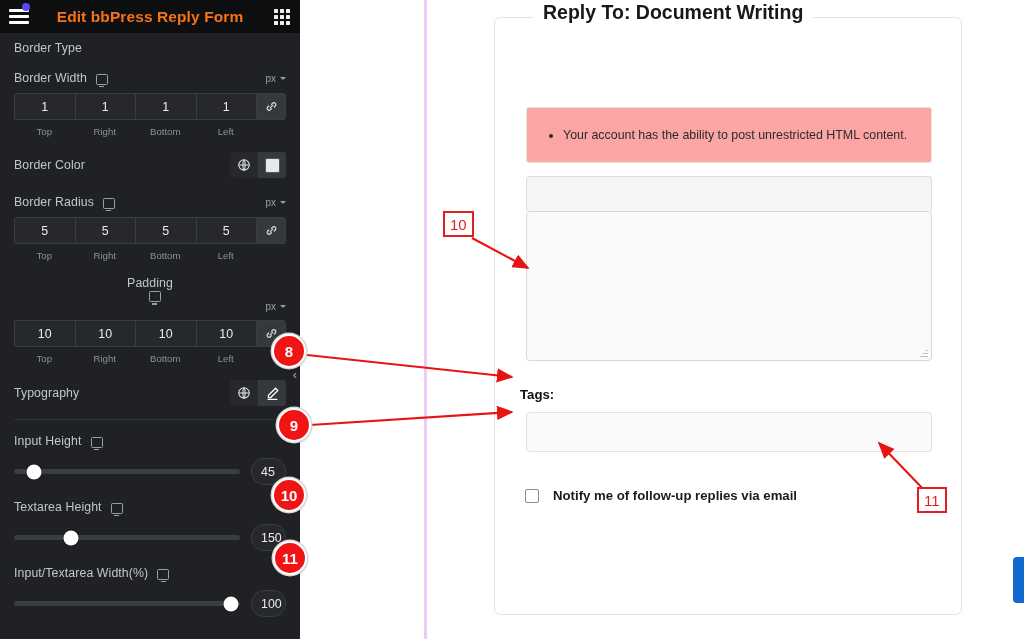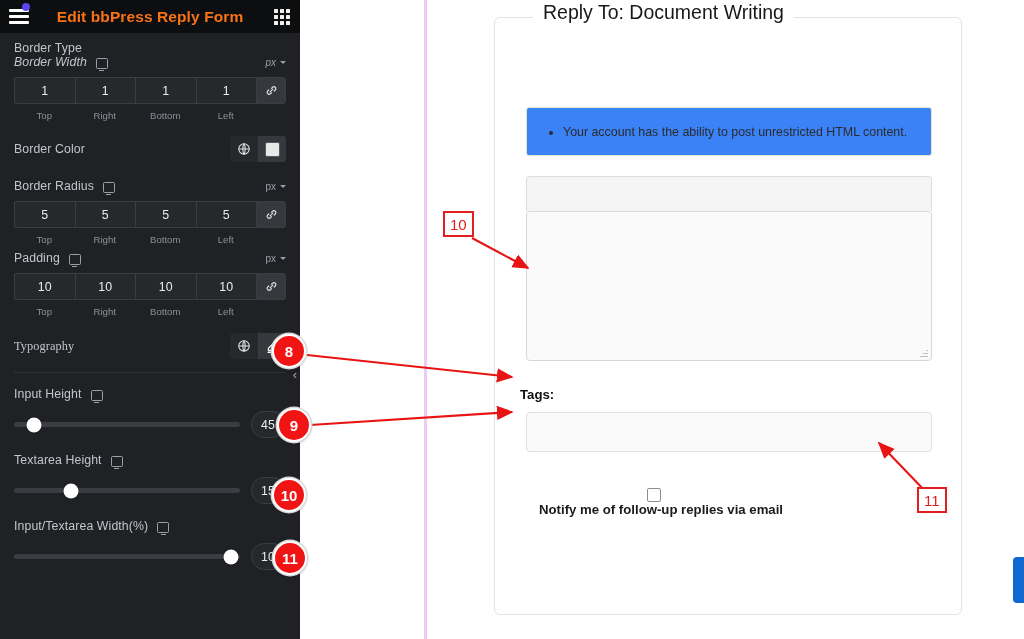--- a/index.html
+++ b/index.html
@@ -142,26 +142,26 @@
   #preview { position:absolute; left:300px; top:0; width:724px; height:639px; background:#ffffff; }
   #pink-line { position:absolute; left:124px; top:0; width:3px; height:639px; background:#ecccf5; }
 
   .fieldset {
     position:absolute; left: 194px; top: 17px; width: 468px; height: 598px;
     border:1px solid #e2e2e2; border-radius:6px;
   }
   .legend {
     position:absolute; left: 38px; top: -17px;
     background:#fff; padding: 0 10px;
-    font-size: 19.5px; font-weight: normal; color:#16181a; white-space:nowrap;
+    font-size: 19.5px; font-weight: bold; color:#16181a; white-space:nowrap;
   }
 
   .notice {
-    position:absolute; left: 31px; top: 89px; width: 406px; height: 49px;
-    background:#3b82f6; border:1px solid #e6e6c8; border-radius:3px;
+    position:absolute; left: 31px; top: 89px; width: 406px; height: 56px;
+    background:#fca5a5; border:1px solid #e6e6c8; border-radius:3px;
     display:flex; align-items:center;
   }
   .notice ul { margin-left: 36px; }
   .notice li { font-size:12.4px; color:#2b2b2b; }
 
   .editor-toolbar {
     position:absolute; left: 31px; top: 158px; width: 406px; height: 35px;
     background:#f5f5f5; border:1px solid #dedede; border-bottom:none;
     border-top-left-radius:4px; border-top-right-radius:4px;
   }
@@ -177,21 +177,21 @@
 
   .field-label {
     position:absolute; left: 25px; top: 369px;
     font-size: 13.2px; font-weight: bold; color:#111;
   }
   .tags-input {
     position:absolute; left: 31px; top: 394px; width: 406px; height: 40px;
     background:#fafafa; border:1px solid #e0e0e0; border-radius:4px;
   }
 
-  .check-row { position:absolute; left: 30px; top: 470px; display:flex; align-items:center;flex-direction:column; }
+  .check-row { position:absolute; left: 30px; top: 470px; display:flex; align-items:center; }
   .checkbox {
     width: 14px; height: 14px; border: 1.4px solid #8d8d8d; border-radius:2px; background:#fff;
     cursor:pointer;
   }
   .check-label { margin-left: 14px; font-size: 13.2px; font-weight: bold; color:#1b1b1b; }
 
   .submit-btn {
     position:absolute; left: 518px; top: 539px; width: 116px; height: 46px;
     background:#1169cf; border:none; border-radius:4px;
     color:#fff; font-size:16px; font-family:"Liberation Sans", sans-serif;
@@ -241,21 +241,21 @@
           <span></span>
       </div>
     </div>
 
     <div id="panel-body">
 
       <div class="ctl-row" style="margin-top:8px;">
         <span class="ctl-label">Border Type</span>
       </div>
 
-      <div class="ctl-row" style="font-style:italic;">
+      <div class="ctl-row" style="margin-top:16px;">
         <span class="ctl-label">Border Width</span>
         <span class="resp-icon"></span>
         <span class="unit-sel">
           <span>px</span>
           <span class="caret-sm"></span>
         </span>
       </div>
       <div class="dim-group">
         <div class="dim-box">1</div>
         <div class="dim-box">1</div>
@@ -314,21 +314,21 @@
         </div>
       </div>
       <div class="dim-caps">
         <span>Top</span>
         <span>Right</span>
         <span>Bottom</span>
         <span>Left</span>
         <span class="spacer"></span>
       </div>
 
-      <div class="ctl-row" style="margin-top:6px;">
+      <div class="ctl-row" style="margin-top:15px;flex-direction:column;">
         <span class="ctl-label">Padding</span>
         <span class="resp-icon"></span>
         <span class="unit-sel">
           <span>px</span>
           <span class="caret-sm"></span>
         </span>
       </div>
       <div class="dim-group">
         <div class="dim-box">10</div>
         <div class="dim-box">10</div>
@@ -343,21 +343,21 @@
         </div>
       </div>
       <div class="dim-caps">
         <span>Top</span>
         <span>Right</span>
         <span>Bottom</span>
         <span>Left</span>
         <span class="spacer"></span>
       </div>
 
-      <div class="ctl-row" style="margin-top:16px;font-family:Liberation Serif, serif;">
+      <div class="ctl-row" style="margin-top:16px;">
         <span class="ctl-label">Typography</span>
         <div class="icon-group">
           <div class="icon-cell">
             <svg width="14" height="14" viewBox="0 0 24 24" fill="none" stroke="#e3e6ea" stroke-width="1.8">
                 <circle cx="12" cy="12" r="9"></circle>
                 <path d="M3 12h18M12 3c2.6 2.7 2.6 15.3 0 18M12 3c-2.6 2.7-2.6 15.3 0 18"></path>
               </svg>
           </div>
           <div class="icon-cell sep active">
             <svg width="15" height="15" viewBox="0 0 24 24" fill="none" stroke="#ffffff" stroke-width="2" stroke-linecap="round">

